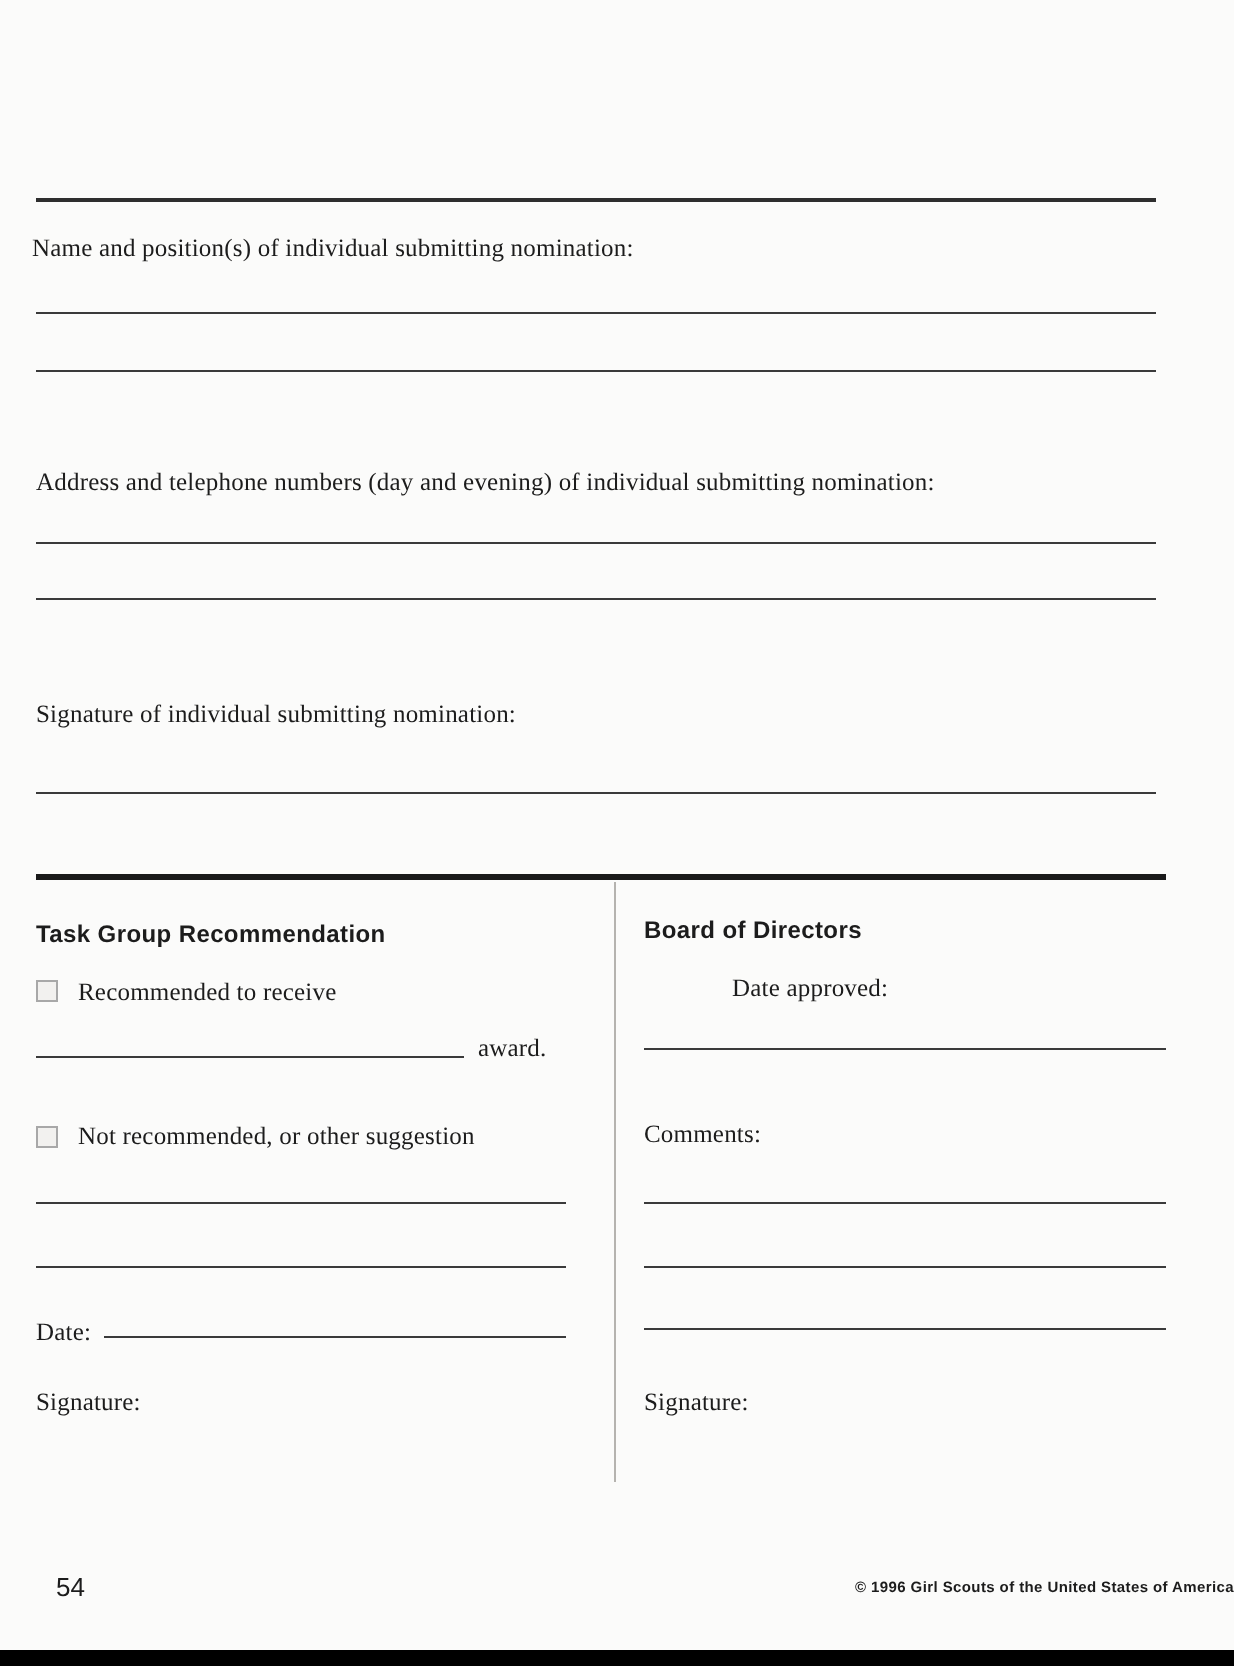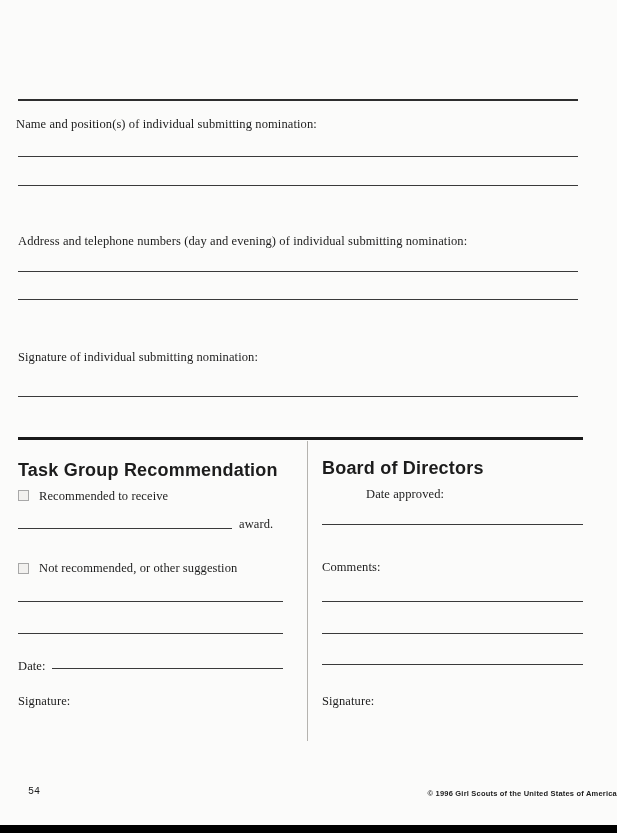--- a/index.html
+++ b/index.html
@@ -11,39 +11,39 @@
     color:#1c1c1c;
     overflow:hidden;
   }
   .abs { position:absolute; }
   .rule { background:#2e2e2e; height:1px; }
   .rule-thin { background:#3a3a3a; height:1px; }
   .label { font-size:12.5px; letter-spacing:0.1px; white-space:nowrap; }
   .heading {
     font-family:"Liberation Sans", sans-serif;
     font-weight:bold;
-    font-size:18px;
+    font-size:12px;
     letter-spacing:0.2px;
     white-space:nowrap;
   }
   .checkbox {
     width:11px; height:11px;
     border:1px solid #a8a8a8;
     background:#f2f1ef;
     display:inline-block;
   }
   .vdivider { width:1px; background:#b5b3af; }
   .footer-copy {
     font-family:"Liberation Sans", sans-serif;
     font-weight:bold;
     font-size:7.5px;
     letter-spacing:0.2px;
     white-space:nowrap;
   }
-  .page-num { font-size:10px; font-family:Liberation Mono, monospace; }
+  .page-num { font-size:13px; font-family:Liberation Sans, sans-serif; }
   .scan-edge { background:#000; }
 </style>
 </head>
 <body>
 
 <div class="abs rule" style="left:18px; top:99px; width:560px; height:2px;"></div>
 
 <div class="abs label" style="left:16px; top:117px;">Name and position(s) of individual submitting nomination:</div>
 <div class="abs rule-thin" style="left:18px; top:156px; width:560px;"></div>
 <div class="abs rule-thin" style="left:18px; top:185px; width:560px;"></div>

